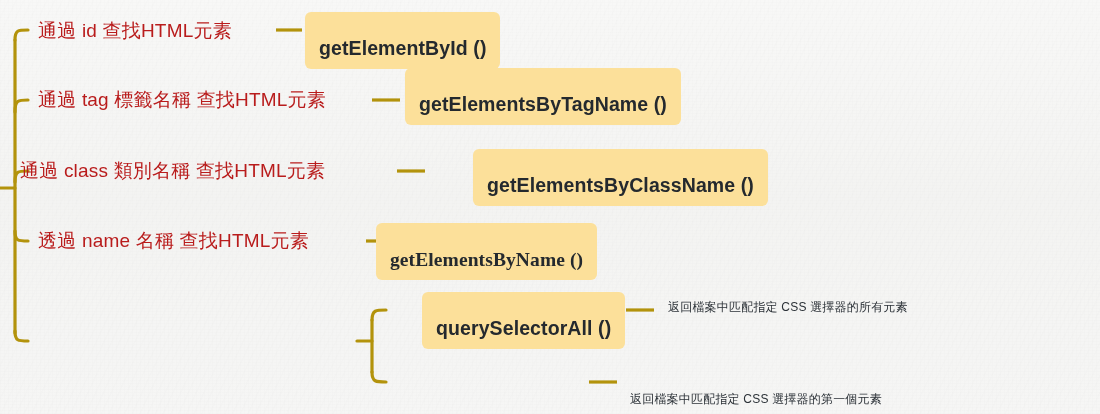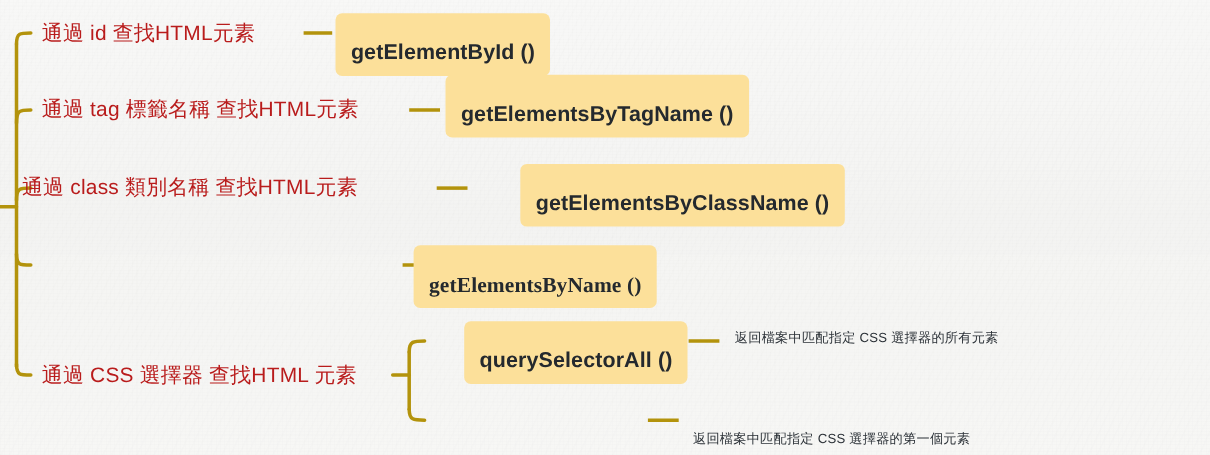--- a/index.html
+++ b/index.html
@@ -115,21 +115,21 @@
     <line x1="626" y1="310" x2="654" y2="310"></line>
     <line x1="589" y1="382" x2="617" y2="382"></line>
   </g>
 </svg>
 
 <div id="diagram">
 
   <div class="node-label" style="left:38px; top:21px;">通過 id 查找HTML元素</div>
   <div class="node-label" style="left:38px; top:90px;">通過 tag 標籤名稱 查找HTML元素</div>
   <div class="node-label" style="left:20px; top:161px;">通過 class 類別名稱 查找HTML元素</div>
-  <div class="node-label" style="left:38px; top:332px;">通過 CSS 選擇器 查找HTML 元素</div>
+  <div class="node-label" style="left:38px; top:231px;">透過 name 名稱 查找HTML元素</div>
 
   <div class="badge" style="left:305px; top:12px;">getElementById ()</div>
   <div class="badge" style="left:405px; top:68px;">getElementsByTagName ()</div>
   <div class="badge" style="left:429px; top:149px;margin-left:44px;">getElementsByClassName ()</div>
   <div class="badge" style="left:376px; top:223px;font-family:Liberation Serif, serif;">getElementsByName ()</div>
 
   <div class="badge" style="left:422px; top:292px;">querySelectorAll ()</div>
   <div class="desc-label" style="left:668px; top:301px;">返回檔案中匹配指定 CSS 選擇器的所有元素</div>
 
   <div class="desc-label" style="left:630px; top:393px;">返回檔案中匹配指定 CSS 選擇器的第一個元素</div>

